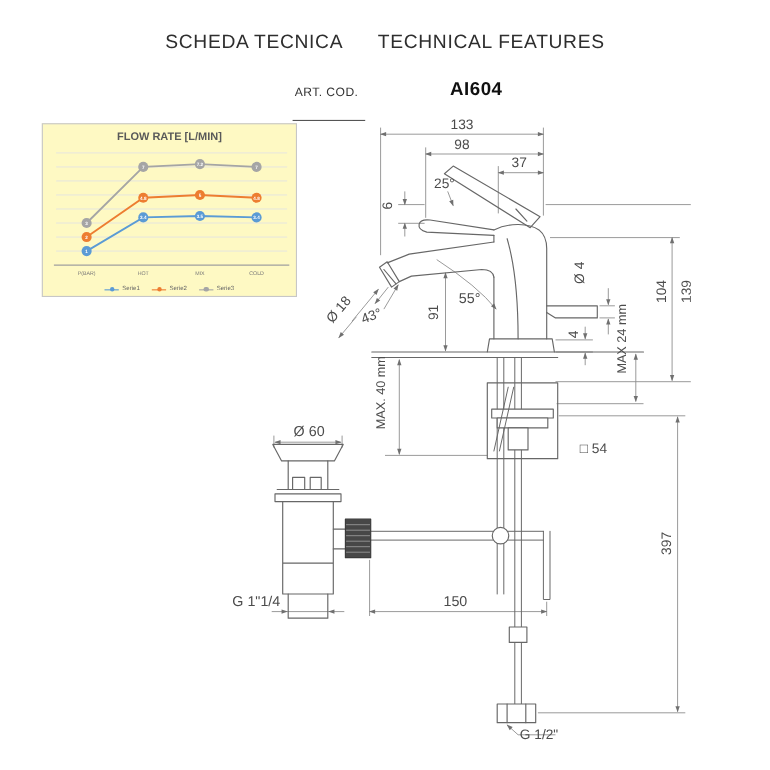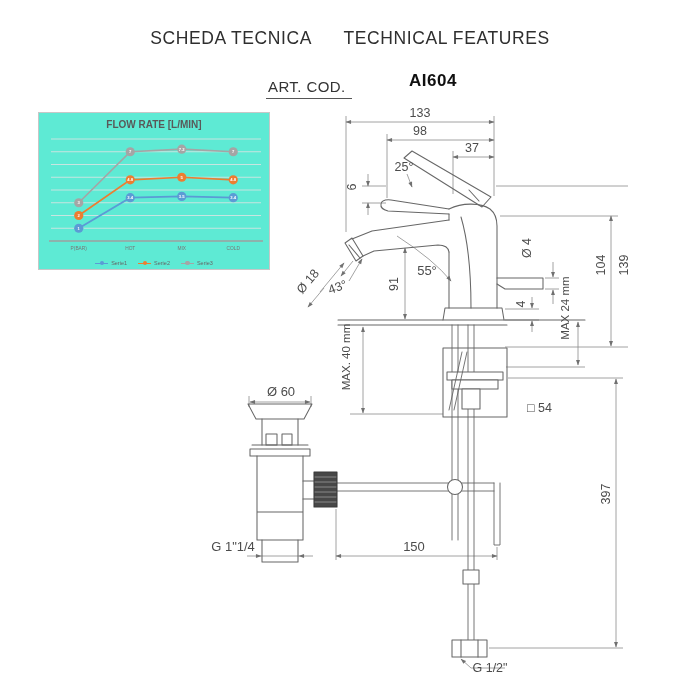--- a/index.html
+++ b/index.html
@@ -2,27 +2,27 @@
 <html><head>
 <meta charset="utf-8">
 <style>
   html,body{margin:0;padding:0;background:#fff;}
   .page{position:relative;width:628px;height:700px;background:#fff;overflow:hidden;
         font-family:"Liberation Sans",sans-serif;}
   
   .title{position:absolute;top:28px;left:0;width:700px;text-align:center;
          font-size:17.5px;color:#2e2e2e;letter-spacing:.6px;}
   .title span{margin:0 13px;}
-  .artlabel{position:absolute;top:78px;left:266px;font-size:15px;color:#333;
-            border-bottom:1.2px solid #555;padding:0 6px 3px 2px;letter-spacing:.4px;}
+  .artlabel{position:absolute;top:78px;left:266px;font-size:11px;color:#333;
+            border-bottom:1.2px solid #555;padding:0 6px 19px 2px;letter-spacing:.4px;}
   .artcode{position:absolute;top:71px;left:409px;font-size:17px;color:#101010;
            font-weight:bold;letter-spacing:.5px;}
   
   .chart{position:absolute;left:38px;top:112px;width:230px;height:156px;
-         border:1px solid #c7c7c7;background:#5eead4;z-index:2;}
+         border:1px solid #c7c7c7;background:#fef9c3;z-index:2;}
   .chart-title{position:absolute;top:6px;left:0;width:100%;text-align:center;
                font-size:10px;font-weight:bold;color:#595959;}
   .chart svg{position:absolute;left:0;top:20px;}
   .legend{position:absolute;left:0;bottom:3px;width:100%;display:flex;
           justify-content:center;gap:11px;align-items:center;}
   .lg-item{display:flex;align-items:center;gap:3px;}
   .lg-line{position:relative;width:13px;border-top:1.8px solid #000;}
   .lg-dot{position:absolute;left:4.5px;top:-3px;width:4.5px;height:4.5px;border-radius:50%;}
   .lg-txt{font-size:5.5px;color:#666;}
   

